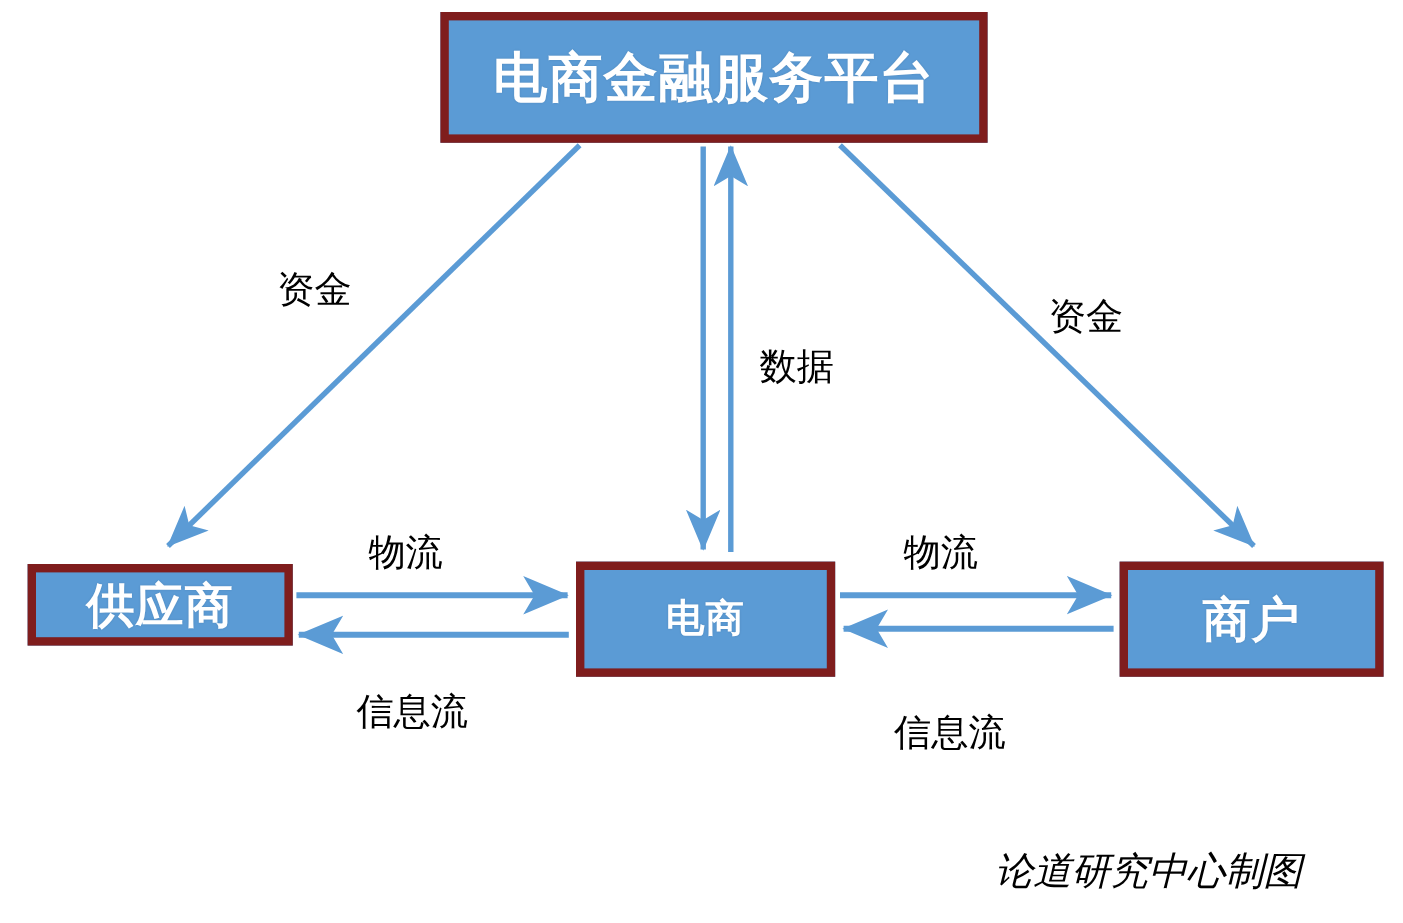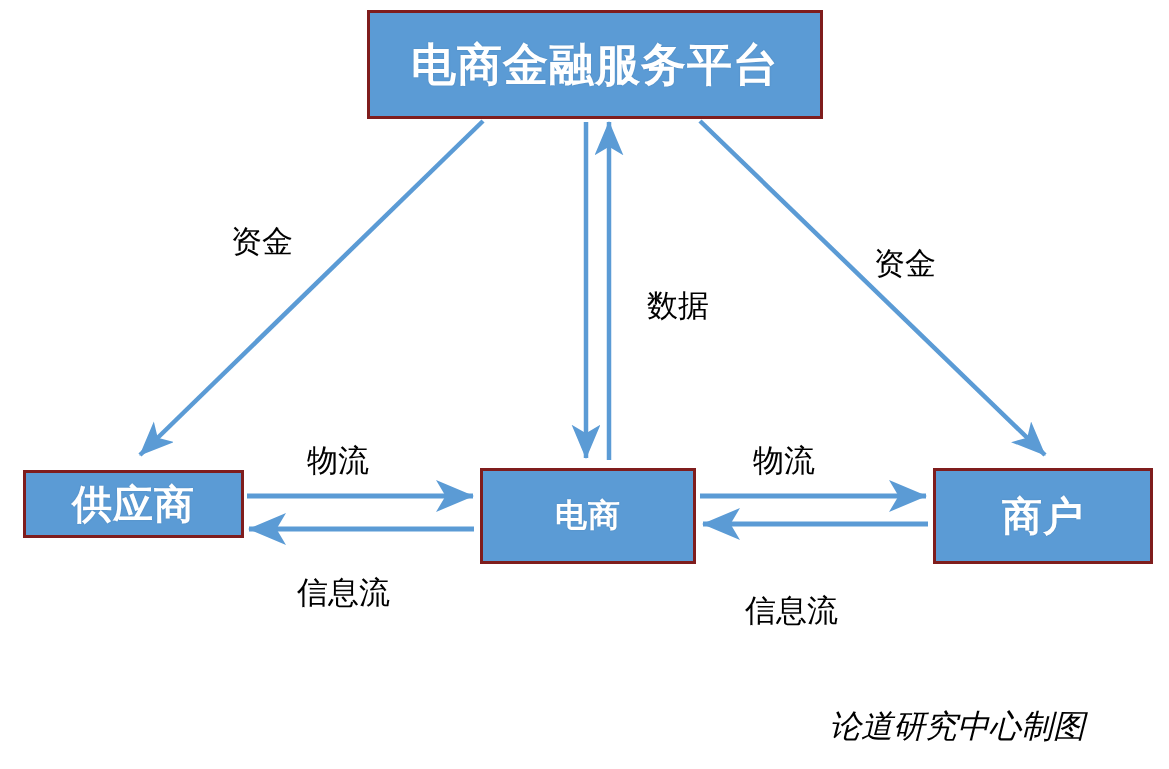--- a/index.html
+++ b/index.html
@@ -12,21 +12,21 @@
     width: 1169px;
     height: 769px;
     background: #ffffff;
     overflow: hidden;
     font-family: "Liberation Serif", "DejaVu Serif", serif;
   }
   .node {
     position: absolute;
     box-sizing: border-box;
     background: #5B9BD5;
-    border: 3px solid #7f1d1d;
+    border: 7px solid #7f1d1d;
     display: flex;
     align-items: center;
     justify-content: center;
     color: #ffffff;
     font-family: "DejaVu Sans", "Liberation Sans", sans-serif;
     font-weight: bold;
     letter-spacing: 1px;
     text-shadow: 0 0 2px rgba(0,0,0,0.12);
     user-select: none;
   }
@@ -60,21 +60,21 @@
   }
   .edge-label {
     position: absolute;
     color: #000000;
     font-family: "Liberation Serif", "DejaVu Serif", serif;
     font-size: 31px;
     white-space: nowrap;
     user-select: none;
   }
   #label-funds-left   { left: 231px; top: 221px; }
-  #label-data         { left: 633px; top: 285px; margin-left: 14px; }
+  #label-data         { left: 633px; top: 285px; }
   #label-funds-right  { left: 874px; top: 243px; }
   #label-logistics-left  { left: 307px; top: 440px; }
   #label-infoflow-left   { left: 297px; top: 572px; }
   #label-logistics-right { left: 753px; top: 440px; }
   #label-infoflow-right  { left: 745px; top: 590px; }
   #credit {
     position: absolute;
     left: 829px;
     top: 705px;
     font-family: "Liberation Serif", "DejaVu Serif", serif;

